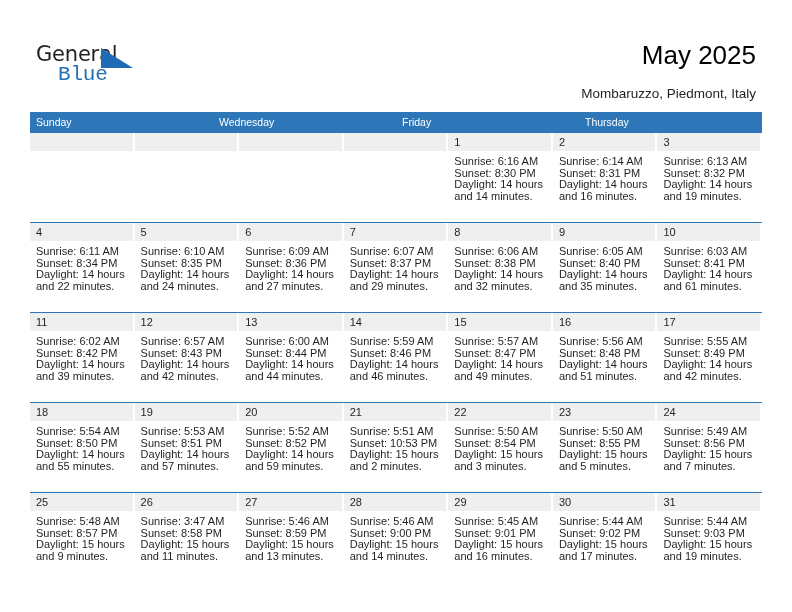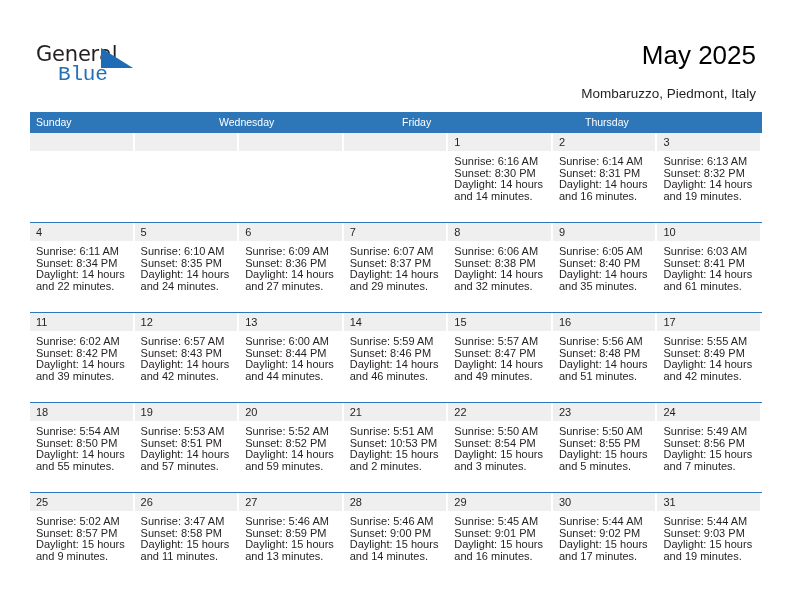--- a/index.html
+++ b/index.html
@@ -409,21 +409,21 @@
               <div>Sunset: 8:56 PM</div>
               <div>Daylight: 15 hours</div>
               <div>and 7 minutes.</div>
             </div>
           </div>
         </div>
         <div class="weekrow">
           <div class="daycell">
             <div class="daynum">25</div>
             <div class="dayinfo">
-              <div>Sunrise: 5:02 AM</div>
+              <div>Sunrise: 5:48 AM</div>
               <div>Sunset: 8:57 PM</div>
               <div>Daylight: 15 hours</div>
               <div>and 9 minutes.</div>
             </div>
           </div>
           <div class="daycell">
             <div class="daynum">26</div>
             <div class="dayinfo">
               <div>Sunrise: 3:47 AM</div>
               <div>Sunset: 8:58 PM</div>

